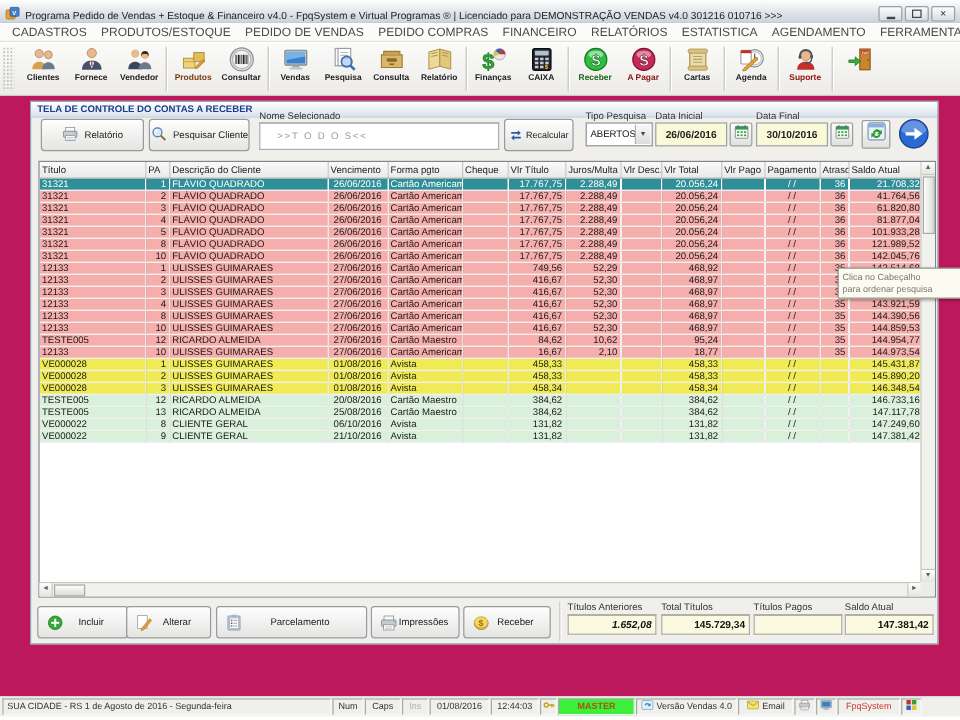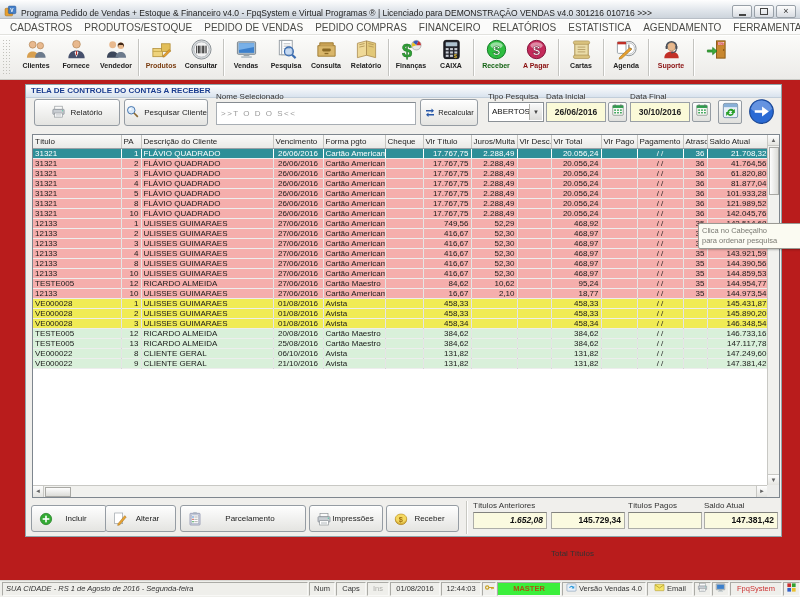--- a/index.html
+++ b/index.html
@@ -24,33 +24,33 @@
 
   
   .toolbar{position:absolute;top:36px;left:0;right:0;height:44px;background:linear-gradient(#FBFBF9,#ECEBE8);border-bottom:1px solid #C9C9C4;display:flex;align-items:stretch;padding-left:16px}
   .toolbar::before{content:"";position:absolute;left:2px;top:3px;bottom:3px;width:10px;background:radial-gradient(#C2C2BC 1px,transparent 1px);background-size:3px 3px}
   .tool{width:40px;display:flex;flex-direction:column;align-items:center;padding-top:2px;cursor:pointer}
   .ticon svg{width:25px;height:23px;display:block}
   .tlabel{font-size:7px;font-weight:bold;color:#222;margin-top:1px;white-space:nowrap}
   .tsep{width:1px;background:#C4C4C0;margin:3px 2px;box-shadow:1px 0 0 #FFF}
 
   
-  .desktop{position:absolute;top:80px;left:0;right:0;bottom:20px;background:#b91c1c}
+  .desktop{position:absolute;top:80px;left:0;right:0;bottom:20px;background:#be185d}
   .panel{position:absolute;left:25px;top:4px;width:757px;height:453px;background:#F0EFEC;border:1px solid #8FA6AC}
   .panel-header{position:absolute;left:0;top:0;right:0;height:13px;background:linear-gradient(#FEFEFE,#D9E3EE);border-bottom:1px solid #C2CEDA;font-size:8px;font-weight:bold;color:#1A3C8F;line-height:12px;padding-left:5px}
 
   .cbtn{position:absolute;top:14px;height:27px;border:1px solid #959CA3;border-radius:3px;background:linear-gradient(#FEFEFE,#E4E4E1);display:flex;align-items:center;justify-content:center;gap:4px;font-size:8px;color:#222;box-shadow:inset 0 1px 0 #FFF;cursor:pointer}
   .cbtn svg{width:15px;height:15px}
   #btn-relatorio{left:8px;width:86px}
   #btn-pesquisar{left:98px;width:84px}
   #btn-recalcular{left:394px;width:58px;font-size:7.5px;gap:2px}
   #btn-recalcular svg{width:12px;height:12px}
   .flabel{position:absolute;font-size:8px;color:#333;top:7px;white-space:nowrap}
   #lbl-nome{left:190px}
-  #fld-nome{position:absolute;left:190px;top:17px;width:200px;height:23px;background:#FFF;border:1px solid #A8AEB4;border-top-color:#858B91;font-size:8px;color:#9A9A9A;letter-spacing:1.5px;line-height:21px;padding-left:4px}
+  #fld-nome{position:absolute;left:190px;top:17px;width:200px;height:23px;background:#FFF;border:1px solid #A8AEB4;border-top-color:#858B91;font-size:8px;color:#9A9A9A;letter-spacing:1.5px;line-height:21px;padding-left:14px}
   #lbl-tipo{left:462px}
   #dd-tipo{position:absolute;left:462px;top:17px;width:56px;height:20px;background:#FFF;border:1px solid #8A9096;font-size:8px;line-height:18px;padding-left:3px;color:#111}
   .dd-arrow{position:absolute;right:1px;top:1px;bottom:1px;width:13px;background:linear-gradient(#F8F8F8,#DCDCDA);border-left:1px solid #B0B0AC;font-size:6px;color:#444;display:flex;align-items:center;justify-content:center}
   #lbl-datai{left:520px}#lbl-dataf{left:604px}
   .date-fld{position:absolute;top:17px;width:60px;height:20px;background:#FBFAD8;border:1px solid #9AA0A6;font-size:8.5px;font-weight:bold;color:#222;line-height:18px;text-align:center}
   #fld-datai{left:520px}#fld-dataf{left:604px}
   .cal-btn{position:absolute;top:17px;width:19px;height:20px;border:1px solid #959CA3;border-radius:2px;background:linear-gradient(#FEFEFE,#E0E0DD);display:flex;align-items:center;justify-content:center;cursor:pointer}
   .cal-btn svg{width:14px;height:14px}
   #cal-i{left:582px}#cal-f{left:666px}
   #btn-refresh{position:absolute;left:692px;top:15px;width:24px;height:24px;border:1px solid #959CA3;border-radius:2px;background:linear-gradient(#FEFEFE,#E0E0DD);display:flex;align-items:center;justify-content:center;cursor:pointer}
@@ -943,32 +943,32 @@
                 <text x="8.6" y="16" font-size="11" font-weight="bold" fill="#A07010">$</text>
               </svg>
             </span>
             <span class="albl">Receber</span>
           </div>
         </div>
       <div class="sum-div"></div>
       <div id="summary">
           <div class="sum-label" style="left: 447px;">Títulos Anteriores</div>
           <div class="sum-field" style="left: 447px; font-style: italic;">1.652,08</div>
-          <div class="sum-label" style="left: 525px; margin-top: 48px;">Total Títulos</div>
+          <div class="sum-label" style="left: 525px;">Total Títulos</div>
           <div class="sum-field" style="left: 525px;">145.729,34</div>
           <div class="sum-label" style="left: 602px;">Títulos Pagos</div>
           <div class="sum-field" style="left: 602px;"></div>
           <div class="sum-label" style="left: 678px;">Saldo Atual</div>
           <div class="sum-field" style="left: 678px;">147.381,42</div>
         </div>
     </div>
   </div>
 
   <div class="statusbar" id="statusbar">
-      <div class="seg main" style="width: 306px; font-style: italic;">
+      <div class="seg main" style="width: 274px;">
         <span>SUA CIDADE - RS  1 de Agosto de 2016 - Segunda-feira</span>
       </div>
       <div class="seg" style="width: 26px;">
         <span>Num</span>
       </div>
       <div class="seg" style="width: 30px;">
         <span>Caps</span>
       </div>
       <div class="seg muted" style="width: 22px;">
         <span>Ins</span>

